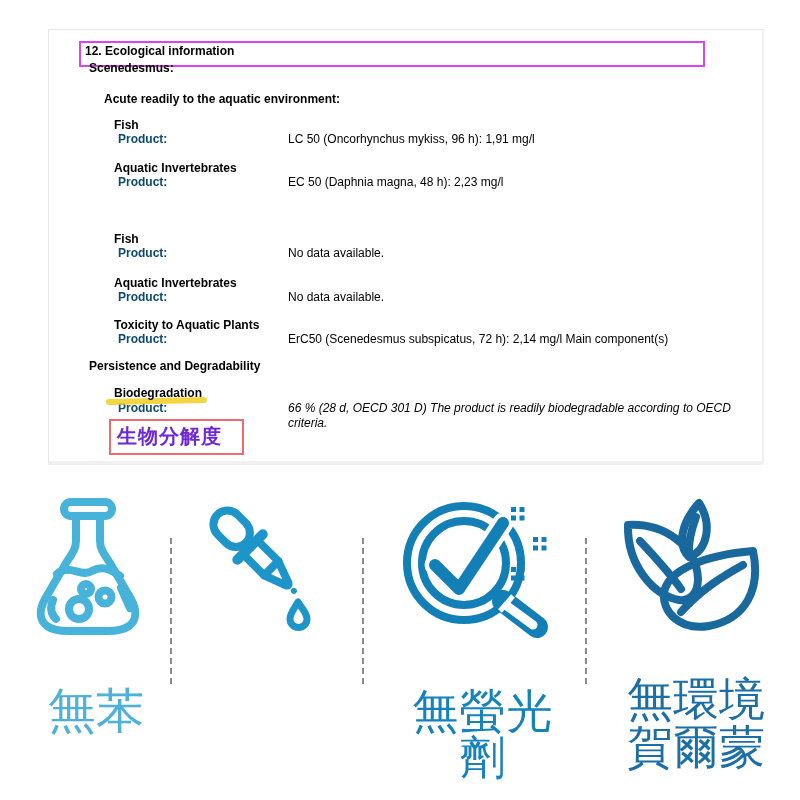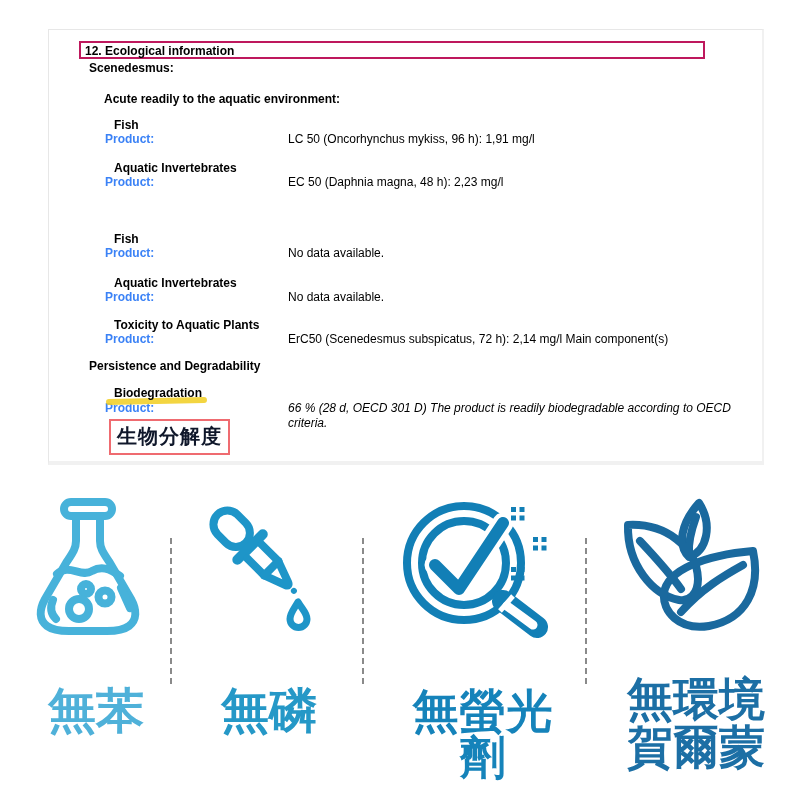--- a/index.html
+++ b/index.html
@@ -4,53 +4,53 @@
 <style>
   * { margin:0; padding:0; box-sizing:border-box; }
   html,body { width:800px; height:800px; background:#ffffff; overflow:hidden;
               font-family:"Liberation Sans", sans-serif; }
   .stage { position:relative; width:800px; height:800px; background:#fff; }
 
   
   .page { position:absolute; left:48px; top:29px; width:716px; height:436px;
           background:#fff; border:1px solid #e7e7e7; border-bottom:4px solid #f1f1f1;
           border-right:2px solid #f1f1f1; }
-  .secbox { position:absolute; left:30px; top:11px; width:626px; height:18px;
-            border:2px solid #be185d; background:#fff; }
+  .secbox { position:absolute; left:30px; top:11px; width:626px; height:26px;
+            border:2px solid #d946ef; background:#fff; }
   .secbox span { display:block; padding:1px 0 0 4px; font-size:12px; font-weight:bold; color:#000; }
   .dl { position:absolute; font-size:12px; color:#000; white-space:nowrap; }
   .b { font-weight:bold; }
   .row { position:absolute; left:0; width:100%; }
-  .pl { position:absolute; left:56px; font-size:12px; font-weight:bold; color:#3b82f6; white-space:nowrap; }
+  .pl { position:absolute; left:69px; font-size:12px; font-weight:bold; color:#0c4a6e; white-space:nowrap; }
   .pv { position:absolute; left:239px; font-size:12px; color:#000; white-space:nowrap; }
   .pv.wrap { white-space:normal; width:458px; line-height:14.5px;font-style:italic; }
   .eco { left:40px; top:31px; }
   .acute { left:55px; top:62px; }
   .g1 { left:65px; top:88px; }   .r1 { top:102px; }
   .g2 { left:65px; top:131px; }  .r2 { top:145px; }
   .chronic { left:55px; top:176px; }
   .g3 { left:65px; top:202px; }  .r3 { top:216px; }
   .g4 { left:65px; top:246px; }  .r4 { top:260px; }
   .g5 { left:65px; top:288px; }  .r5 { top:302px; }
   .persist { left:40px; top:329px; }
   .g6 { left:65px; top:356px; z-index:2; } .r6 { top:371px; }
   .hl { position:absolute; left:57px; top:368px; width:101px; height:6px;
         background:#f2d02c; border-radius:3px; transform:rotate(-1.2deg); opacity:.9; z-index:1; }
   .redbox { position:absolute; left:60px; top:389px; border:2px solid #ef6b70;
-            color:#0f172a; font-size:20px; font-weight:bold; letter-spacing:1px;
-            padding:2px 6px 3px 6px; white-space:nowrap; background:#fff; }
+            color:#6d28d9; font-size:20px; font-weight:bold; letter-spacing:1px;
+            padding:2px 20px 3px 6px; white-space:nowrap; background:#fff; }
 
   
   .feature { position:absolute; text-align:center; }
   .f1 { left:8px;   top:497px; width:160px; color:#47B2DA; }
   .f2 { left:181px; top:497px; width:160px; color:#1E95C8; }
   .f3 { left:380px; top:497px; width:190px; color:#127FB6; }
   .f4 { left:598px; top:497px; width:180px; color:#1A699E; }
   .icon-wrap { position:relative; height:152px; display:flex; align-items:flex-start; justify-content:center; }
-  .feat-label { position:absolute; left:16px; right:0; font-weight:bold; line-height:1.0; }
+  .feat-label { position:absolute; left:16px; right:0; font-weight:normal; line-height:1.0; }
   .f1 .feat-label { top:190px; font-size:48px; color:#4FB1D9; }
   .f2 .feat-label { top:190px; font-size:48px; color:#2598C7; }
   .f3 .feat-label { top:191px; font-size:46px; color:#1583BA; letter-spacing:1px; }
   .f4 .feat-label { top:166px; font-size:46px; color:#1C6FA5; line-height:48px;
                     width:144px; margin:12px auto; white-space:normal; }
   .sep { position:absolute; top:538px; width:0; height:146px;
          border-left:2px dashed #8a8a8a; }
   .sep1 { left:170px; } .sep2 { left:362px; } .sep3 { left:585px; }
   svg { display:block; }
 </style>
@@ -134,21 +134,20 @@
         <g transform="rotate(-45 50 55)">
           <rect x="36" y="2" width="28" height="40" rx="14"></rect>
           <path d="M32,48 H68" stroke-width="10"></path>
           <path d="M40,54 V78 L48,100 Q50,104 52,100 L60,78 V54"></path>
           <path d="M40,78 H60"></path>
           <circle cx="50" cy="110" r="3" fill="currentColor" stroke="none"></circle>
         </g>
         <path d="M93,105 C89,112 85,116 85,122 a8.5,8.5 0 1 0 17,0 C102,116 97,112 93,105 Z" stroke-width="7"></path>
       </svg>
     </div>
-    <div class="feat-label">無磷</div>
   </div>
 
   <div class="feature f3">
     <div class="icon-wrap">
       <svg width="160" height="142" viewBox="0 0 160 142" fill="none">
         <circle cx="69" cy="66" r="57" stroke="currentColor" stroke-width="8"></circle>
         <circle cx="69" cy="66" r="42" stroke="currentColor" stroke-width="8"></circle>
         <path d="M108,104 L142,130" stroke="currentColor" stroke-width="22" stroke-linecap="round"></path>
         <path d="M112,109 L138,128" stroke="#ffffff" stroke-width="9" stroke-linecap="round"></path>
         <path d="M118,99 L105,114" stroke="#ffffff" stroke-width="5"></path>

